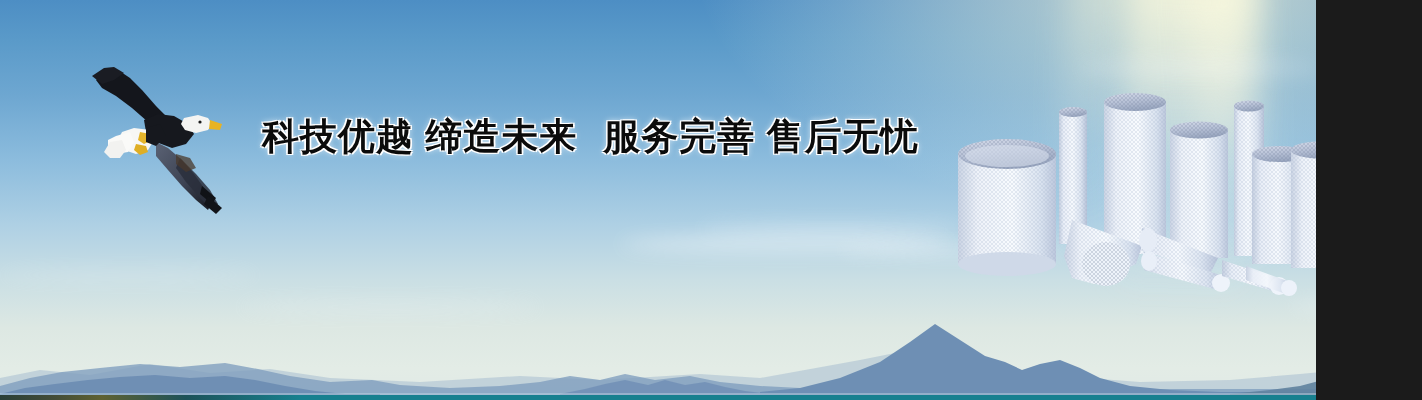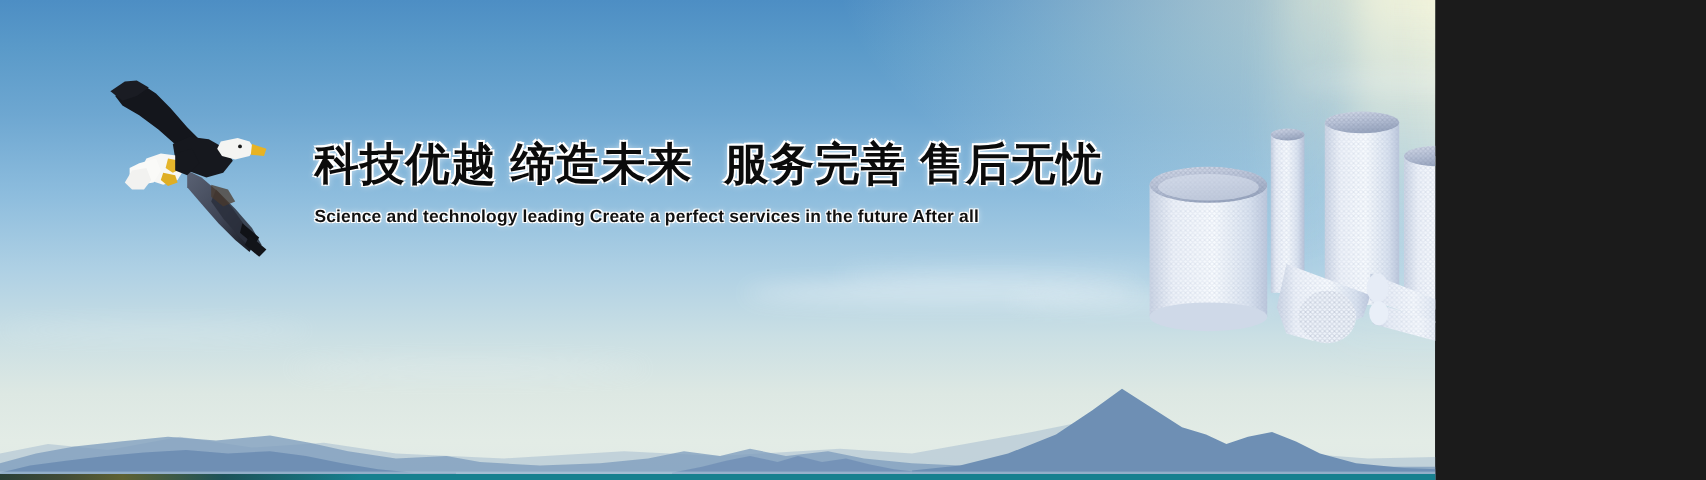--- a/index.html
+++ b/index.html
@@ -1,21 +1,21 @@
 <!DOCTYPE html>
 <html><head>
 <meta charset="utf-8">
 <style>
   * { margin:0; padding:0; box-sizing:border-box; }
   html,body { background:#1b1b1b; }
   body { font-family:"Liberation Sans", sans-serif; }
 
   .banner {
     position:relative;
-    width:1196px;
+    width:1316px;
     height:400px;
     overflow:hidden;
   }
 
   
   .sky {
     position:absolute; inset:0;
     background:
       linear-gradient(to bottom,
         #4d8ec4 0%,
@@ -228,21 +228,20 @@
 
       <path d="M56 74 L66 76 L68 82 L60 86 L54 82 Z" fill="#e5b52b"></path>
       <path d="M52 86 L62 88 L64 94 L56 97 L50 92 Z" fill="#dfae24"></path>
 
       <path d="M62 70 L76 66 L82 78 L72 88 L62 84 Z" fill="#16181e"></path>
     </svg>
   </div>
 
   <div class="text-block">
     <div class="headline"><span>科技优越 缔造未来</span><span class="gap"></span><span>服务完善 售后无忧</span></div>
-    <div class="subline">Science and technology leading Create a perfect services in the future After all</div>
   </div>
 
   <div class="products">
     <svg viewBox="0 0 410 220">
       <defs>
         <linearGradient id="bodyG" x1="0" y1="0" x2="1" y2="0">
           <stop offset="0%" stop-color="#c5cfe0"></stop>
           <stop offset="16%" stop-color="#e9eef7"></stop>
           <stop offset="48%" stop-color="#f6f9fd"></stop>
           <stop offset="78%" stop-color="#dde5f1"></stop>

